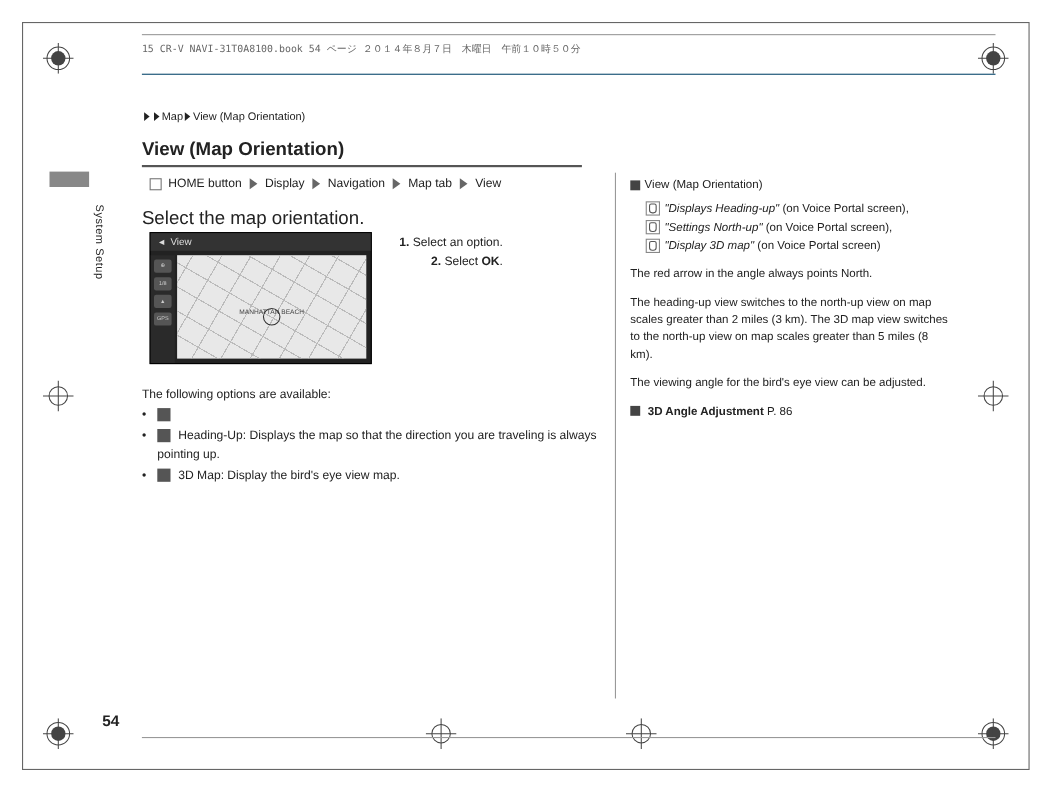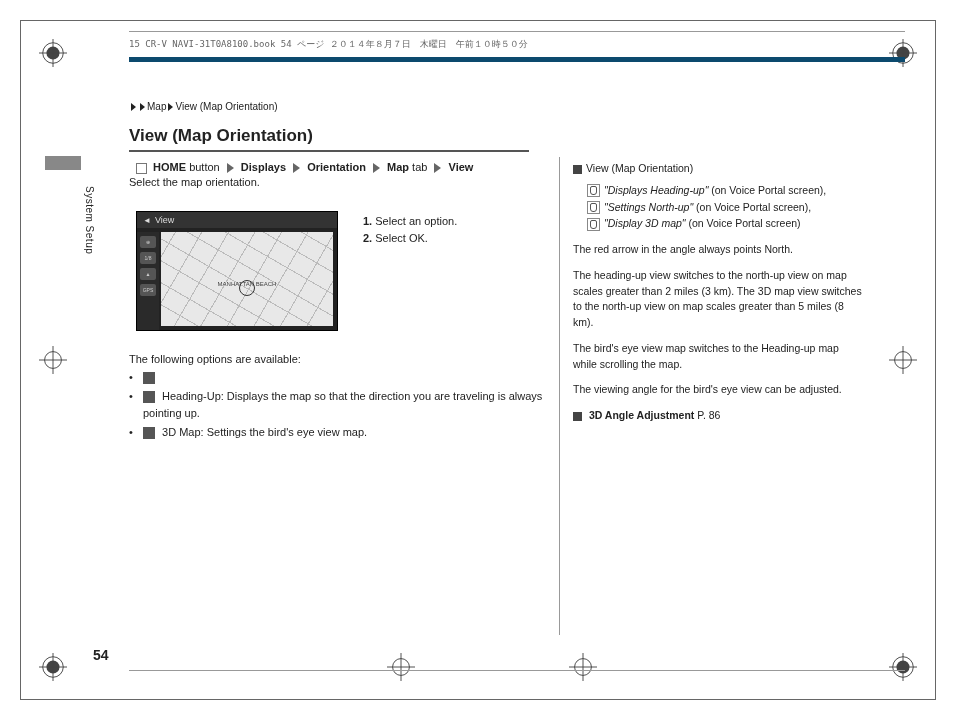--- a/index.html
+++ b/index.html
@@ -33,22 +33,22 @@
     left: 108px;
     top: 10px;
     right: 30px;
     border-top: 1px solid #999;
     padding-top: 6px;
     font-size: 9px;
     color: #666;
     font-family: "MS Gothic", monospace;
   }
   .header-line .hl-inner {
-    border-bottom: 5px solid #0c4a6e;
-    padding-bottom: 6px;
+    border-bottom: 1px solid #0c4a6e;
+    padding-bottom: 16px;
   }
   .breadcrumb {
     position: absolute;
     left: 108px;
     top: 80px;
     font-size: 10px;
     font-weight: normal;
   }
   .breadcrumb .arrow {
     display: inline-block;
@@ -68,21 +68,21 @@
     border-bottom: 2px solid #555;
     width: 400px;
     padding-bottom: 4px;
   }
   .nav-path {
     position: absolute;
     left: 115px;
     top: 140px;
     font-size: 11px;
   }
-  .nav-path b { font-weight: bold; }
+  .nav-path b { font-weight: normal; }
   .nav-path .arrow2 {
     display: inline-block;
     width: 0; height: 0;
     border-top: 5px solid transparent;
     border-bottom: 5px solid transparent;
     border-left: 7px solid #666;
     margin: 0 4px;
     vertical-align: middle;
   }
   .section-tab {
@@ -98,22 +98,22 @@
     left: 63px;
     top: 165px;
     font-size: 10px;
     writing-mode: vertical-rl;
     text-orientation: mixed;
     letter-spacing: 0.5px;
   }
   .intro-text {
     position: absolute;
     left: 108px;
-    top: 155px;
-    font-size: 11px;
+    top: 168px;
+    font-size: 17px;
   }
   .screenshot-box {
     position: absolute;
     left: 115px;
     top: 190px;
     width: 200px;
     height: 118px;
     background: #222;
     border: 1px solid #000;
   }
@@ -185,20 +185,21 @@
     color: #ccc;
     text-align: center;
     line-height: 12px;
   }
   .steps {
     position: absolute;
     left: 342px;
     top: 192px;
     font-size: 11px;
     line-height: 1.5;
+    text-align: right;
   }
   .options-intro {
     position: absolute;
     left: 108px;
     top: 332px;
     font-size: 11px;
   }
   .options-list {
     position: absolute;
     left: 108px;
@@ -389,23 +390,23 @@
   <div class="main-title">View (Map Orientation)</div>
 
   <div class="section-tab"></div>
   <div class="sidebar-label">System Setup</div>
 
   <div class="nav-path">
     <span class="home-icon"></span>
     <b>HOME</b>
     <span>button</span>
     <span class="arrow2"></span>
-    <b>Displays</b>
+    <b>Display</b>
     <span class="arrow2"></span>
-    <b>Orientation</b>
+    <b>Navigation</b>
     <span class="arrow2"></span>
     <b>Map</b>
     <span>tab</span>
     <span class="arrow2"></span>
     <b>View</b>
   </div>
 
   <div class="intro-text">Select the map orientation.</div>
 
   <div class="screenshot-box">
@@ -418,49 +419,48 @@
     </div>
     <div class="map-area">
       <div class="lines"></div>
       <div class="label">MANHATTAN BEACH</div>
       <div class="cursor"></div>
     </div>
   </div>
 
   <div class="steps">
     <div><b>1.</b> <span>Select an option.</span></div>
-    <div><b>2.</b> <span>Select </span><span style="font-weight:normal">OK</span><span>.</span></div>
+    <div><b>2.</b> <span>Select </span><span style="font-weight:bold">OK</span><span>.</span></div>
   </div>
 
   <div class="options-intro">The following options are available:</div>
 
   <div class="options-list">
     <div class="row">
       <span class="bul">•</span>
       <span><span class="icn"></span></span>
     </div>
     <div class="row">
       <span class="bul">•</span>
       <span><span class="icn"></span><span> Heading-Up: Displays the map so that the direction you are traveling is always pointing up.</span></span>
     </div>
     <div class="row">
       <span class="bul">•</span>
-      <span><span class="icn"></span><span> 3D Map: Settings the bird's eye view map.</span></span>
+      <span><span class="icn"></span><span> 3D Map: Display the bird's eye view map.</span></span>
     </div>
   </div>
 
   <div class="divider"></div>
 
   <div class="right-col">
     <div class="rtitle">View (Map Orientation)</div>
     <div class="voice-line"><span class="voice-icon"></span><i>"<span>Displays Heading-up</span>"</i><span> (on Voice Portal screen),</span></div>
     <div class="voice-line"><span class="voice-icon"></span><i>"<span>Settings North-up</span>"</i><span> (on Voice Portal screen),</span></div>
     <div class="voice-line"><span class="voice-icon"></span><i>"<span>Display 3D map</span>"</i><span> (on Voice Portal screen)</span></div>
     <p>The red arrow in the angle always points North.</p>
     <p>The heading-up view switches to the north-up view on map scales greater than 2 miles (3 km). The 3D map view switches to the north-up view on map scales greater than 5 miles (8 km).</p>
-    <p>The bird's eye view map switches to the Heading-up map while scrolling the map.</p>
     <p>The viewing angle for the bird's eye view can be adjusted.</p>
     <div class="xref"> <b>3D Angle Adjustment</b><span> P. 86</span></div>
   </div>
 
   <div class="bottom-line"></div>
   <div class="page-number">54</div>
 </div>
 
 </body></html>

